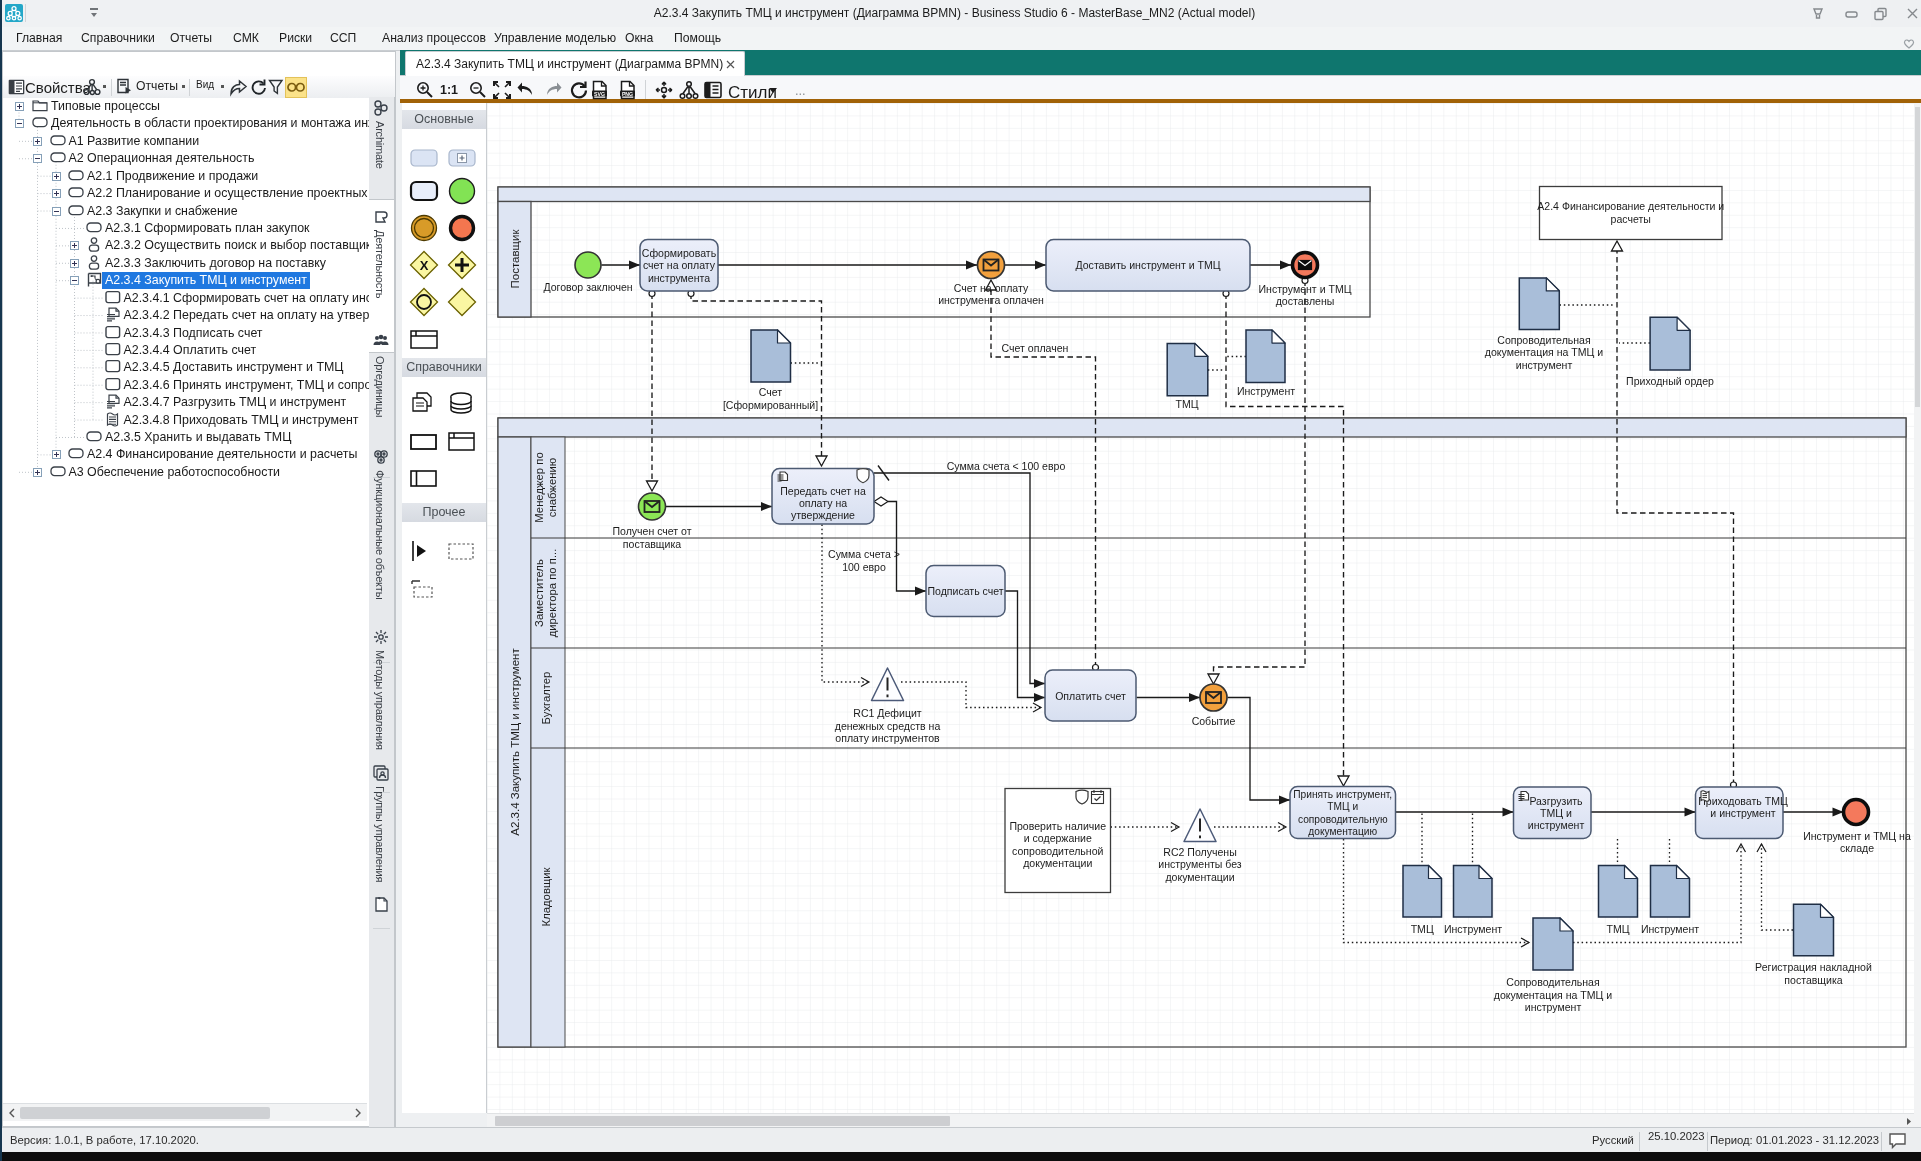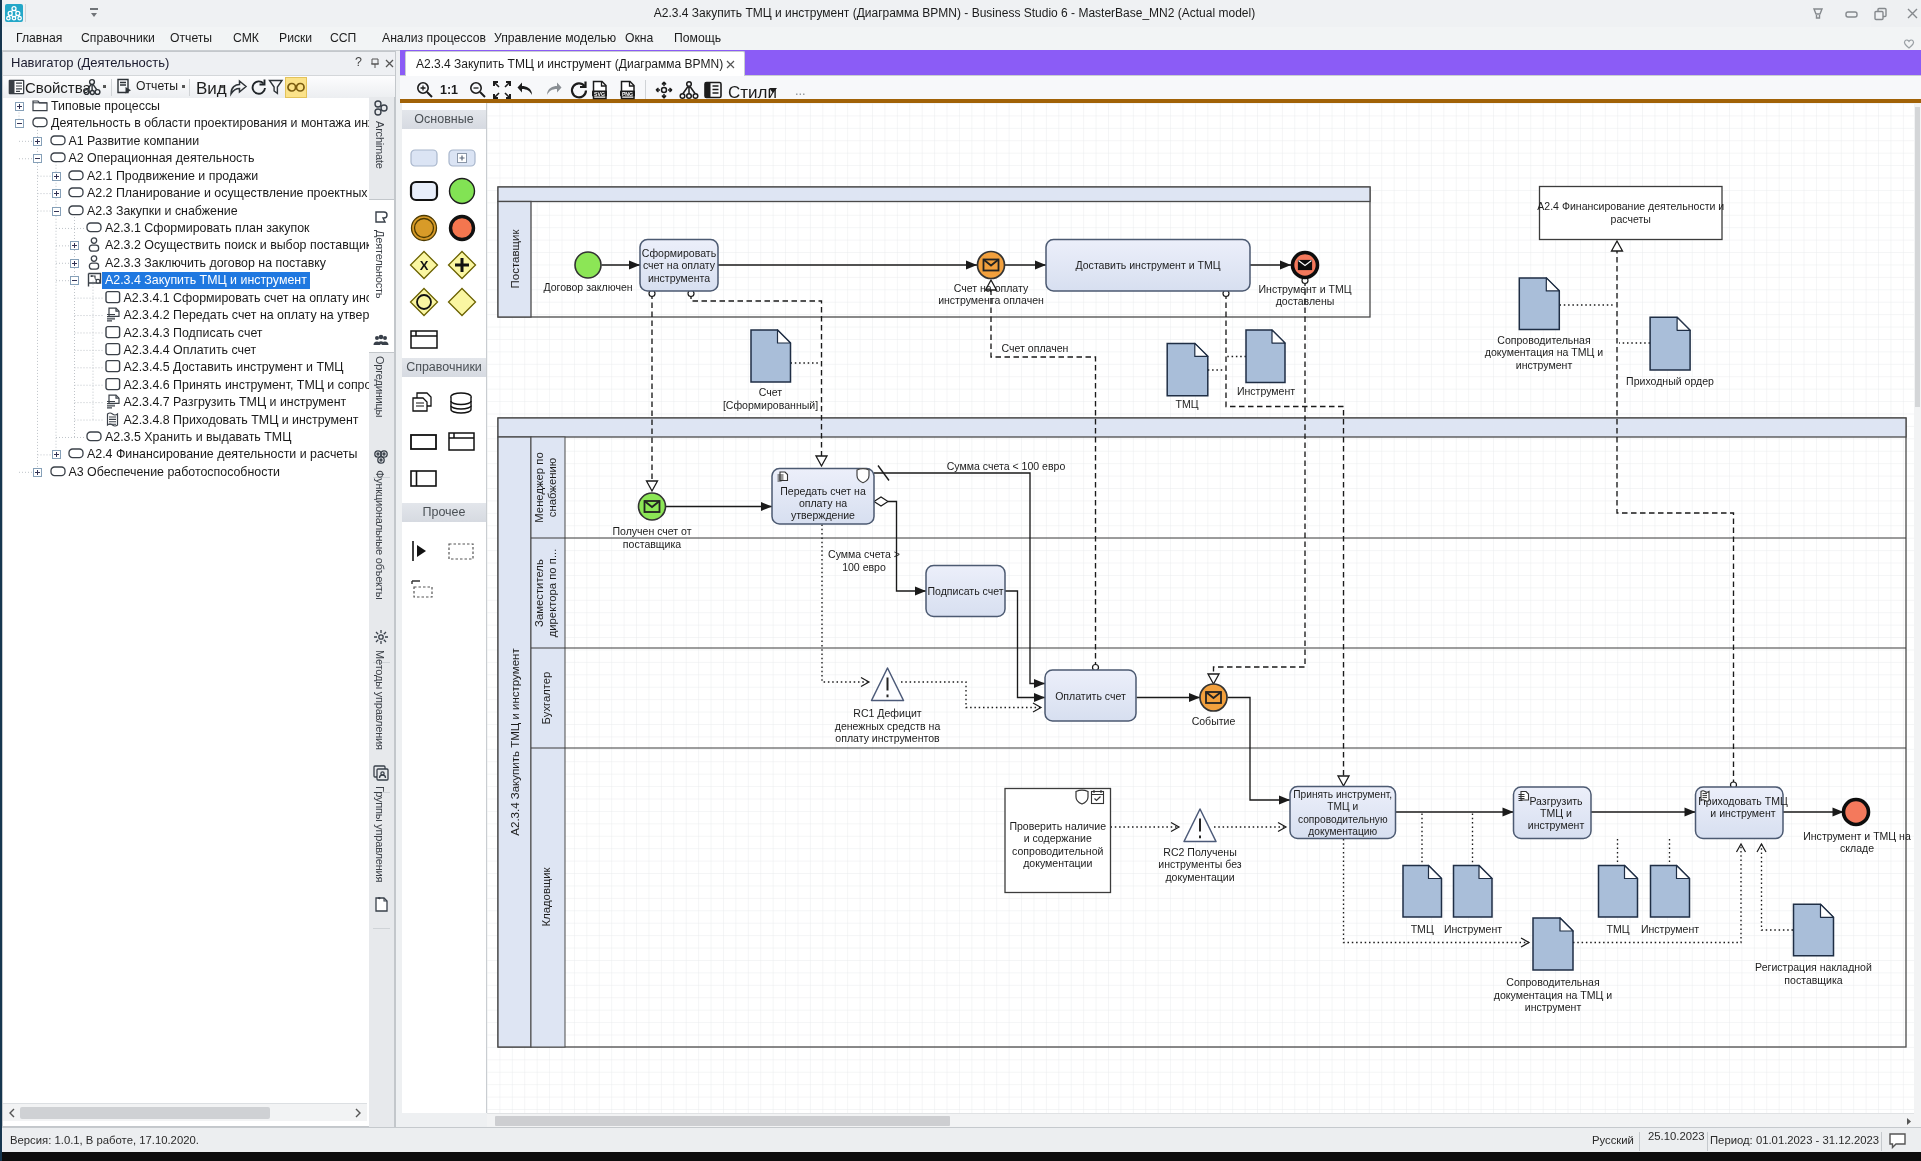--- a/index.html
+++ b/index.html
@@ -7,21 +7,21 @@
 .titlebar{left:0;top:0;width:1871px;height:27px;background:#eff1f3;border-left:2px solid #16364f;}
 .menubar{left:0;top:27px;width:1921px;height:24px;background:#f2f4f5;border-left:2px solid #16364f;border-bottom:1px solid #c9cdd1;}
 .menubar span{display:inline-block;font-size:12.2px;color:#1c1c1c;}
 .navpanel{left:2px;top:51px;width:394px;height:1076px;background:#fff;border:1px solid #c3c7cb;}
 .navhead{left:0;top:0;width:392px;height:24px;background:#eef0f3;border-bottom:1px solid #d4d7da;}
 .navtool{left:0;top:24px;width:392px;height:23px;background:linear-gradient(#fdfdfe,#eceef1);border-bottom:1px solid #d4d7da;}
 .tree{left:3px;top:98px;width:366px;height:1005px;background:#fff;overflow:hidden;}
 .trow{position:absolute;height:17px;white-space:nowrap;font-size:12.4px;color:#1a1a1a;}
 .tabstrip{left:369px;top:97px;width:26px;height:1030px;background:#e7e9ec;border-right:1px solid #c3c7cb;}
 .vtxt{position:absolute;transform:rotate(90deg);transform-origin:0 0;font-size:11px;letter-spacing:-0.2px;color:#3a3f46;white-space:nowrap;}
-.tabbar{left:400px;top:50px;width:1521px;height:26px;background:#8b5cf6;border-bottom:1px solid #c9cdd1;}
+.tabbar{left:400px;top:50px;width:1521px;height:26px;background:#0f766e;border-bottom:1px solid #c9cdd1;}
 .dtab{position:absolute;left:5px;top:1px;width:340px;height:25px;background:#fff;border:1px solid #c9cdd1;border-bottom:none;border-radius:2px 2px 0 0;font-size:12.4px;color:#1c1c1c;}
 .dtool{left:400px;top:76px;width:1521px;height:27px;background:#f7f8fa;border-bottom:4px solid #a16207;}
 .palette{left:402px;top:103px;width:85px;height:1010px;background:#fff;border-right:1px solid #c9cdd1;}
 .phead{position:absolute;left:0;width:84px;height:19px;background:linear-gradient(#e3e6eb,#d6dae1);font-size:12.5px;color:#4a5055;text-align:center;line-height:19px;}
 .statusbar{left:0;top:1127px;width:1921px;height:25px;background:#eceef0;border-top:1px solid #c5c9cd;font-size:11.3px;color:#2a2a2a;border-left:2px solid #16364f;}
 .blackbar{left:0;top:1152px;width:1921px;height:9px;background:#0d0d0d;}
 svg{display:block;}
 .ic{position:absolute;}
 </style></head><body>
 
@@ -61,30 +61,20 @@
 <span class="abs" style="left:328px;top:4px">ССП</span>
 <span class="abs" style="left:380px;top:4px">Анализ процессов</span>
 <span class="abs" style="left:492px;top:4px">Управление моделью</span>
 <span class="abs" style="left:623px;top:4px">Окна</span>
 <span class="abs" style="left:672px;top:4px">Помощь</span>
 <svg class="abs" style="left:1901px;top:11px" width="12" height="11">
       <path d="M6 10 C2 7 0.5 4.5 2 2.8 C3.2 1.4 5.2 2 6 3.4 C6.8 2 8.8 1.4 10 2.8 C11.5 4.5 10 7 6 10 Z" fill="none" stroke="#9aa0a5" stroke-width="1.2"></path>
     </svg>
 </div>
 <div class="abs navpanel">
-<div class="abs navhead">
-      <div class="abs" style="left:8px;top:3px;font-size:13px;color:#1b1b2e">Навигатор (Деятельность)</div>
-      <div class="abs" style="left:352px;top:3px;font-size:12.5px;color:#444">?</div>
-      <svg class="abs" style="left:367px;top:6px" width="10" height="12">
-        <path d="M2 1 h6 v5 h-6 Z M5 6 v4 M1 6 h8" stroke="#555" fill="none"></path>
-      </svg>
-      <svg class="abs" style="left:382px;top:7px" width="10" height="10">
-        <path d="M1 1 l7 7 M8 1 l-7 7" stroke="#555" stroke-width="1.3"></path>
-      </svg>
-    </div>
 <div class="abs navtool">
 <svg class="abs" style="left:5px;top:3px" width="17" height="16">
         <rect x="0.7" y="0.7" width="15.6" height="14.6" rx="1" fill="#3a3f45"></rect>
         <rect x="2" y="2" width="13" height="12" fill="#fff"></rect>
         <rect x="2" y="2" width="4.5" height="12" fill="#3a3f45"></rect>
         <g stroke="#3a3f45" stroke-width="1.2">
           <path d="M8 4.2 h6 M8 7 h6 M8 9.8 h6 M8 12.4 h4"></path>
         </g>
       </svg>
 <div class="abs" style="left:22px;top:3px;font-size:15px;color:#1c1c1c">Свойства</div>
@@ -102,21 +92,21 @@
 <svg class="abs" style="left:113px;top:2px" width="20" height="19">
         <g fill="none" stroke="#2e3338" stroke-width="1.4">
           <path d="M2 1.5 h10 v13 h-10 Z"></path>
           <path d="M4 4.5 h6 M4 7 h6"></path>
           <path d="M9.5 9 l5.5 3.2 -5.5 3.2 Z" fill="#2e3338" stroke="none"></path>
         </g>
       </svg>
 <div class="abs" style="left:133px;top:3px;font-size:12.2px;color:#1c1c1c">Отчеты</div>
 <div class="abs" style="left:179px;top:9px;width:3px;height:3px;background:#555"></div>
 <div class="abs" style="left:186px;top:3px;width:1px;height:17px;background:#d0d3d6"></div>
-<div class="abs" style="left:193px;top:3px;font-size:17px;color:#1c1c1c">Вид</div>
+<div class="abs" style="left:193px;top:3px;font-size:10px;color:#1c1c1c">Вид</div>
 <div class="abs" style="left:218px;top:9px;width:3px;height:3px;background:#555"></div>
 <svg class="abs" style="left:225px;top:2px" width="21" height="20">
         <path d="M3 16 C3 9 7.5 6.5 11.5 6.5 V3 L18 8.5 L11.5 14 V10.5 C7.5 10.5 5 12.5 3 16 Z" fill="none" stroke="#2e3338" stroke-width="1.5"></path>
       </svg>
 <svg class="abs" style="left:246px;top:2px" width="20" height="20">
         <path d="M14.5 5.5 A6.2 6.2 0 1 0 16 10" fill="none" stroke="#1f2428" stroke-width="1.9"></path>
         <path d="M15.5 1.5 v5 h-5" fill="none" stroke="#1f2428" stroke-width="1.9"></path>
       </svg>
 <svg class="abs" style="left:265px;top:3px" width="17" height="17">
         <path d="M1.5 1.5 h12.5 L9.4 8 v6.3 l-3.3 -2.3 v-4 Z" fill="none" stroke="#2e3338" stroke-width="1.4"></path>

